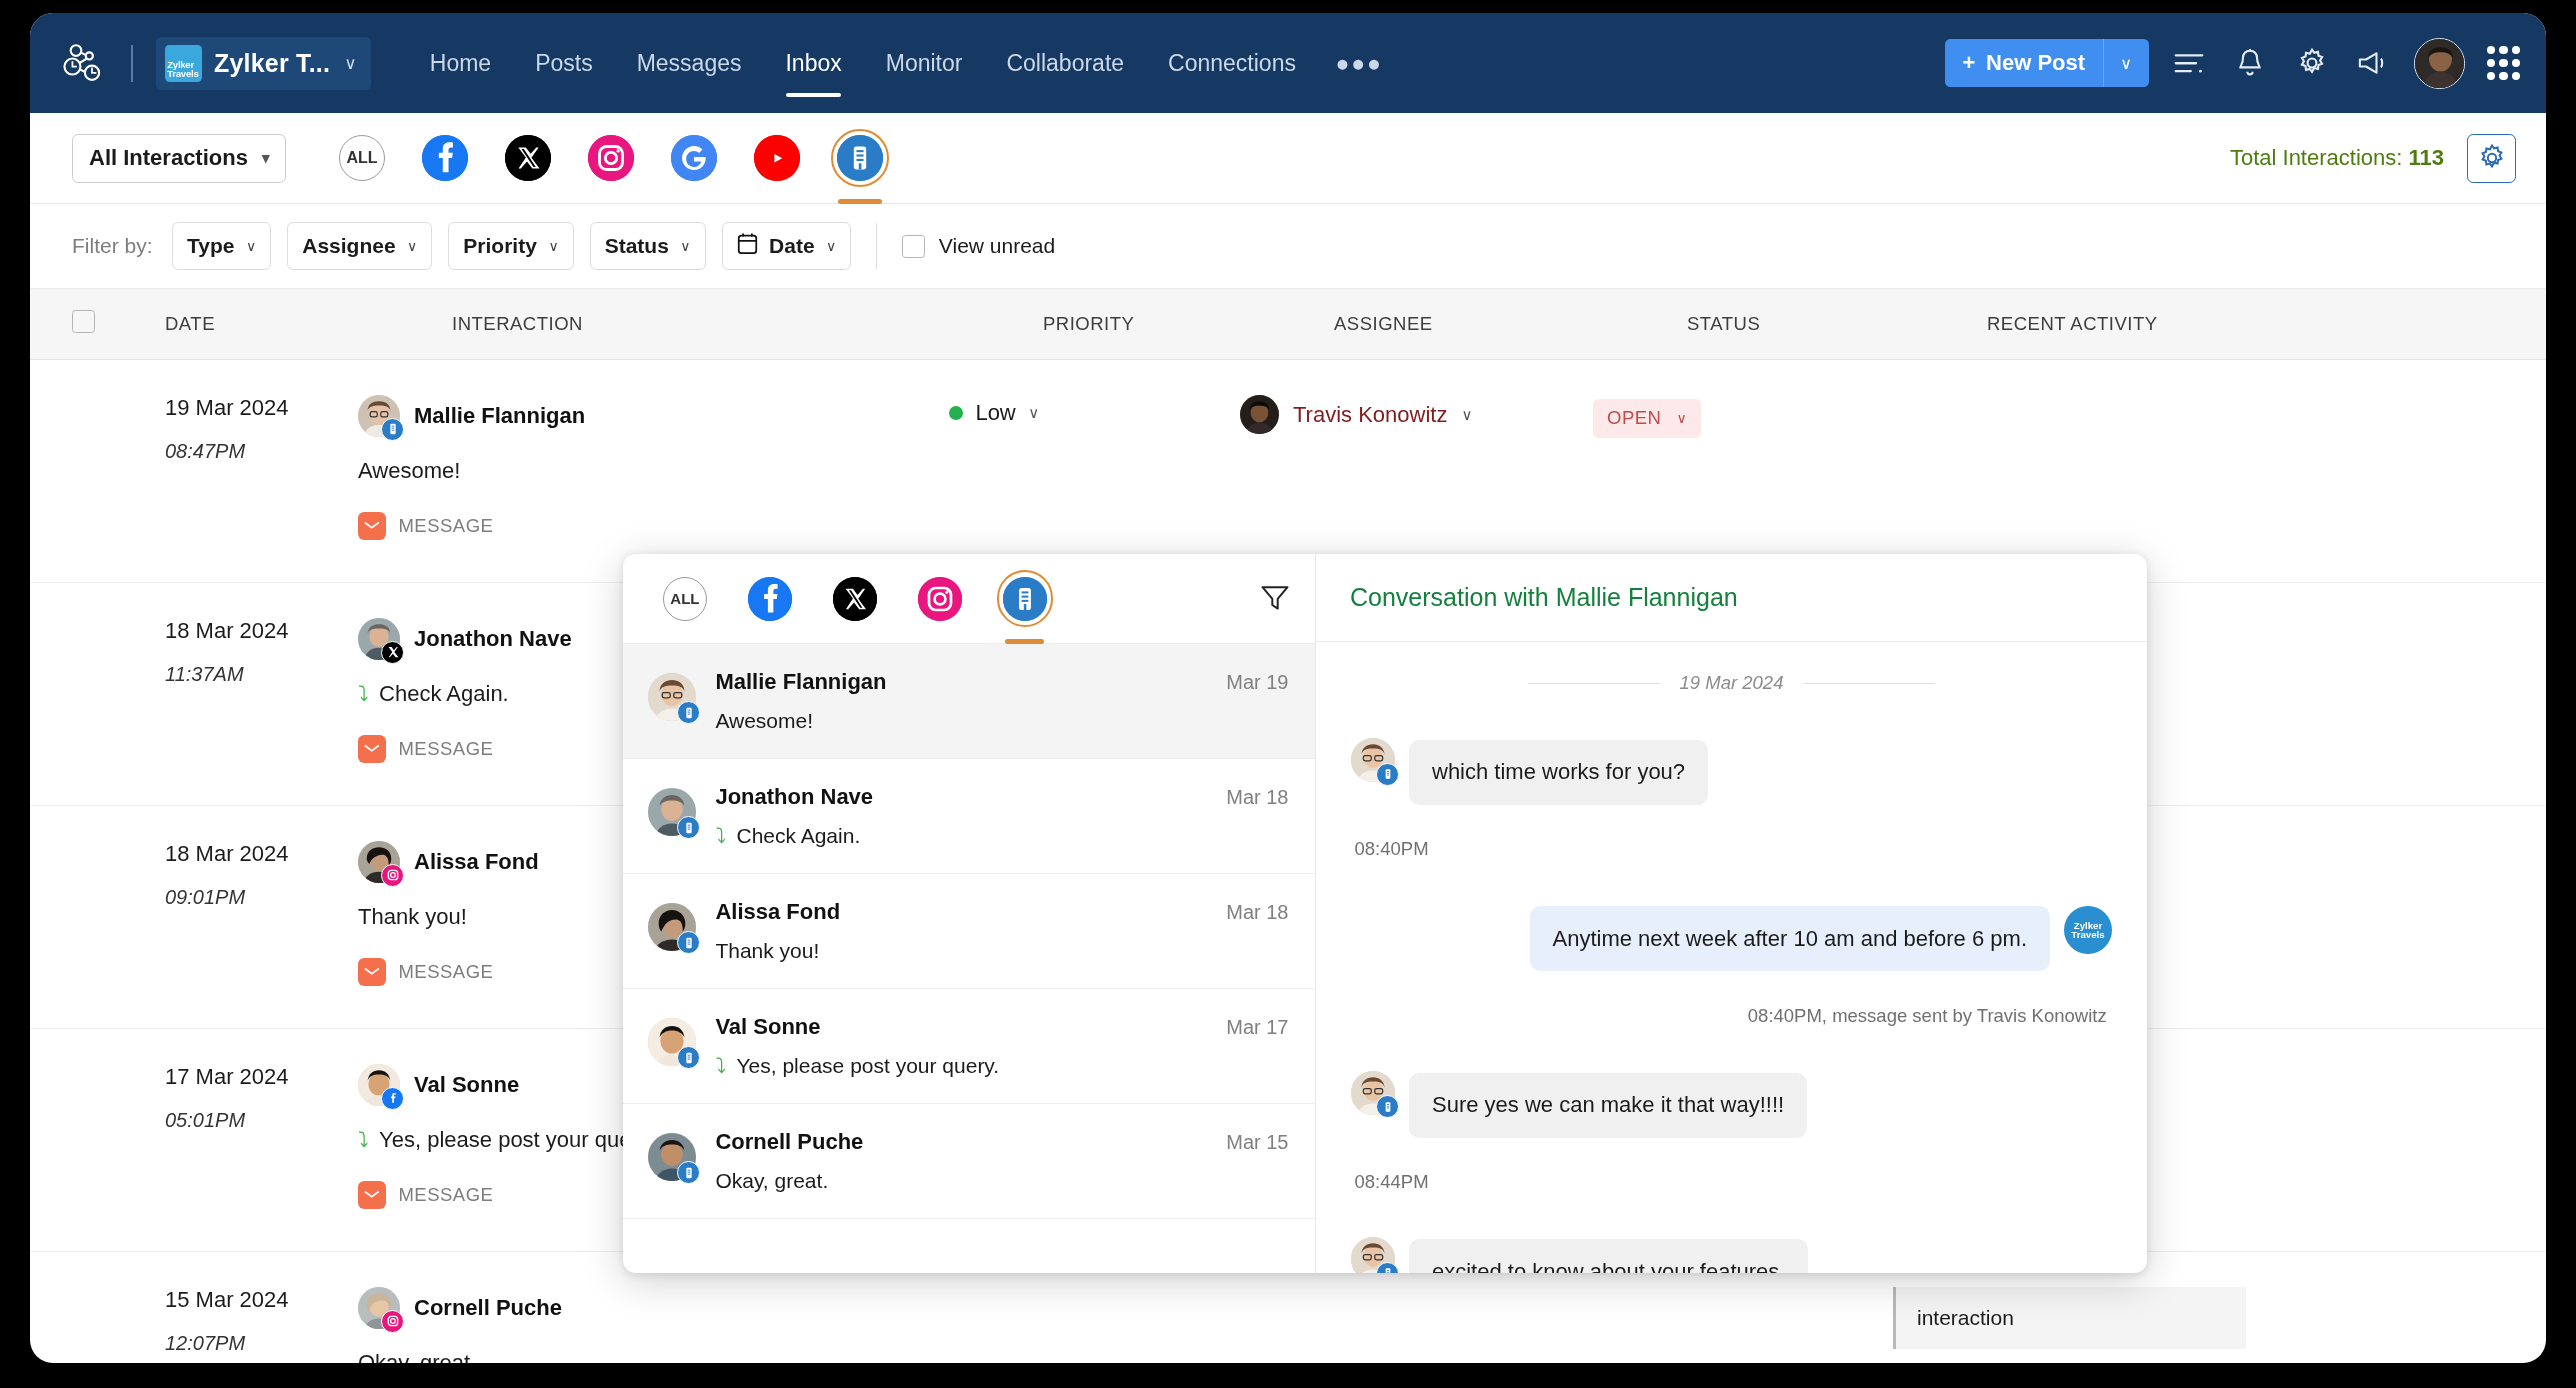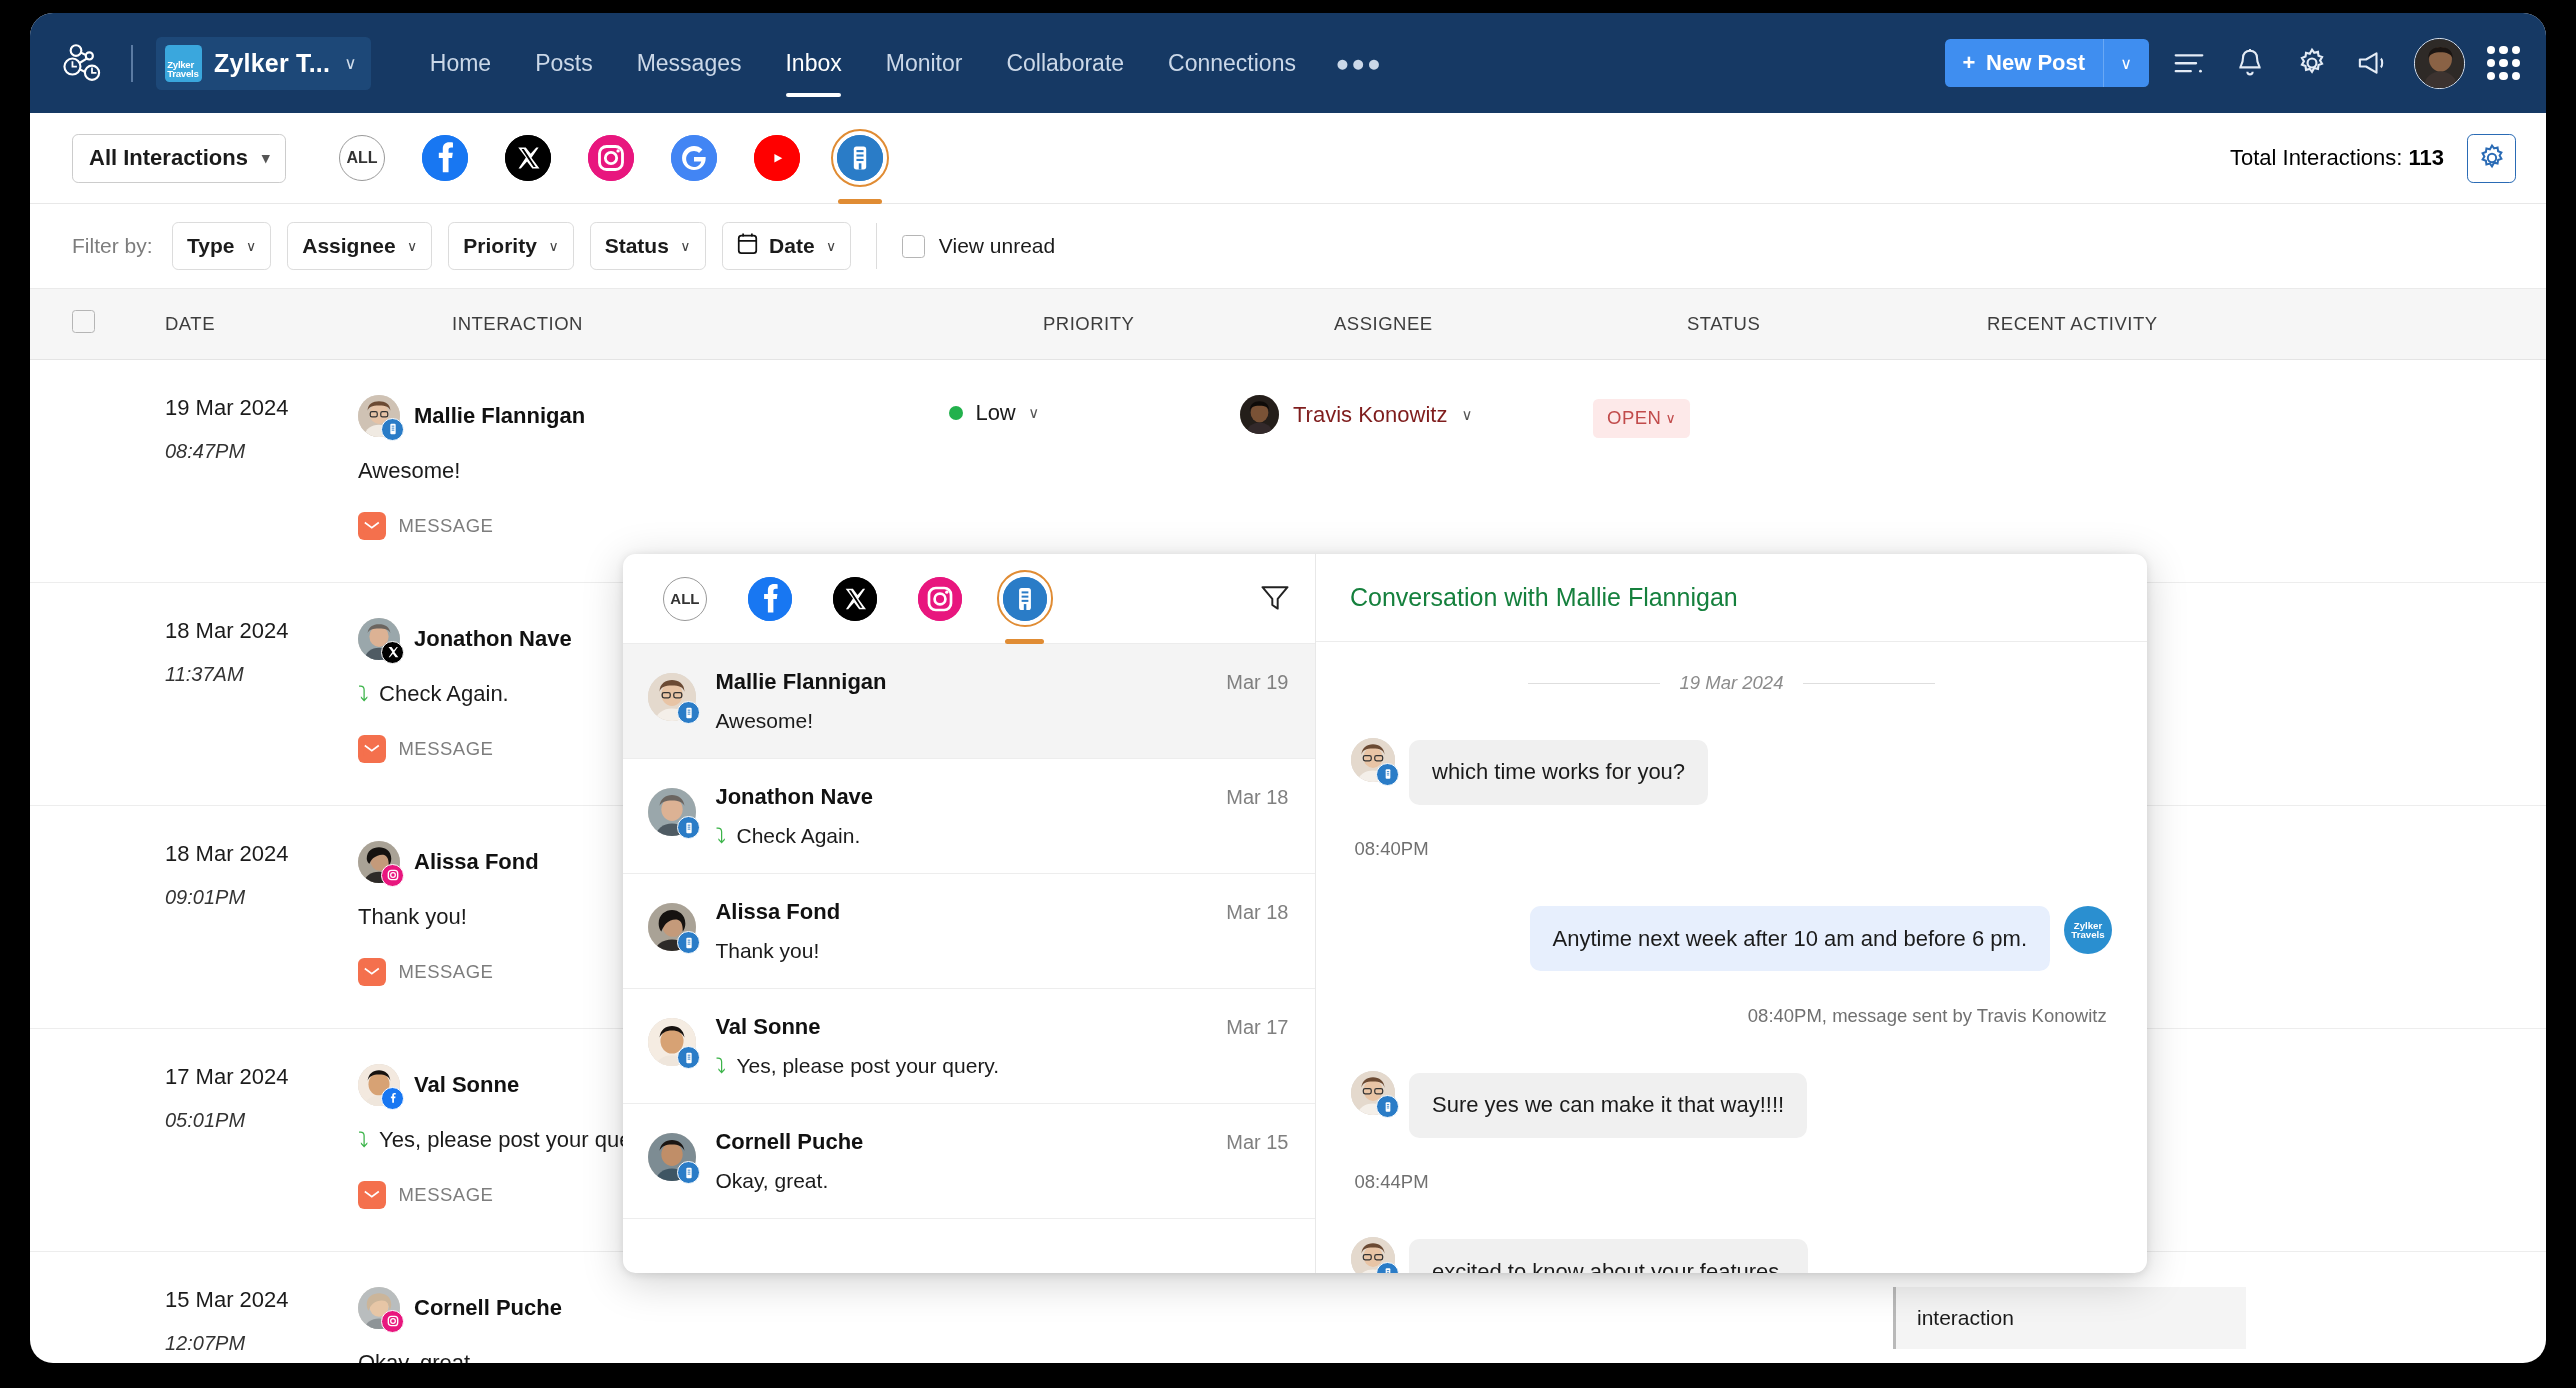--- a/index.html
+++ b/index.html
@@ -116,21 +116,21 @@
     display: flex; align-items: center; justify-content: center;
   }
   .c-all { border: 0.9px solid #9a9a9a; color: #333; background: #fff; }
   .c-fb { background: #1877f2; color: #fff; }
   .c-x  { background: #000; color: #fff; }
   .c-ig { background: #e8167e; color: #fff; }
   .c-g  { background: #4285f4; color: #fff; }
   .c-yt { background: #ff0000; color: #fff; }
   .c-zo { background: #2a7cc7; color: #fff; }
   .totals { margin-left: auto; display: flex; align-items: center; gap: 23px; }
-  .totals .t-label { font-size: 22px; color: #000000; margin-left: 48px; }
+  .totals .t-label { font-size: 22px; color: #4d7c0f; margin-left: 48px; }
   .totals .t-label b { font-weight: bold; }
   .gear-btn {
     width: 49px; height: 49px; border: 0.9px solid #2a6bb5; border-radius: 6.2px;
     display: flex; align-items: center; justify-content: center; color: #2a6bb5;
   }
 
   
   .filterbar {
     height: 85px; display: flex; align-items: center;
     padding: 0 30px 0 42px; border-bottom: 0.9px solid #eaeaea; background: #fff; gap: 16px;
@@ -200,21 +200,21 @@
   .type-label { font-size: 18.5px; color: #7d7d7d; letter-spacing: 0.5px; }
   .cell-pri { width: 291px; position: relative; left: -93px; padding-top: 5.3px; }
   .pri { display: flex; align-items: center; gap: 12.4px; font-size: 22px; color: #1b1b1b; }
   .dot { width: 14px; height: 14px; border-radius: 50%; }
   .cell-asn { width: 353px; position: relative; left: -93px; padding-top: 0; }
   .asn { display: flex; align-items: center; gap: 14px; }
   .asn .av { width: 39px; height: 39px; }
   .asn-name { font-size: 22px; color: #7f1d1d; white-space: nowrap; }
   .cell-sts { width: 300px; position: relative; left: -93px; padding-top: 3.5px; }
   .status-pill {
-    display: inline-flex; align-items: center; gap: 4px;
+    display: inline-flex; align-items: center; gap: 15px;
     background: #fde9e9; color: #c14b4b; border-radius: 5.3px;
     padding: 8.8px 14px; font-size: 18.5px; letter-spacing: 0.5px;
   }
   .cell-act { flex: 1; position: relative; left: -93px; padding-right: 53px; }
   .act-box {
     background: #f4f4f4; border-left: 3.5px solid #b9b9b9;
     padding: 16px 21px; font-size: 21px; color: #1b1b1b; line-height: 1.45;
     max-width: 353px;
   }
   .act-box b { font-weight: bold; }

